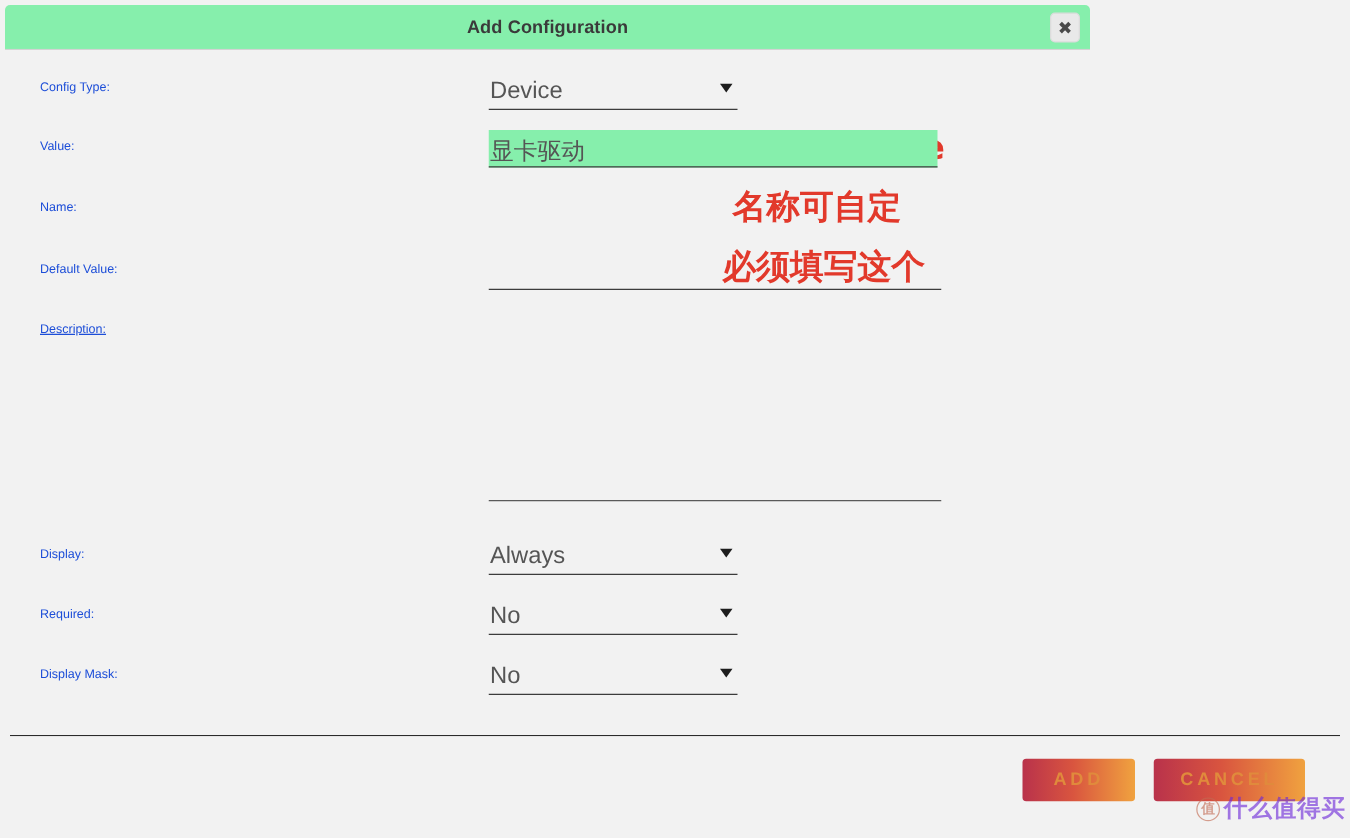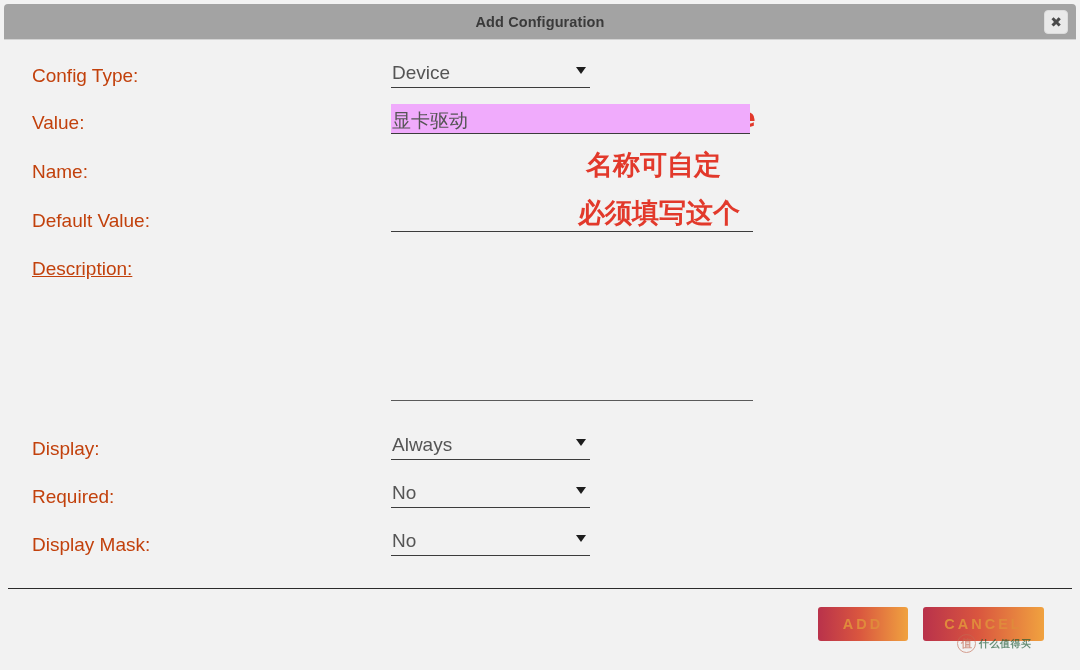--- a/index.html
+++ b/index.html
@@ -14,23 +14,23 @@
     background: #f2f2f2;
     font-family: "Liberation Sans", "DejaVu Sans", sans-serif;
     position: relative;
   }
 
   
   .titlebar {
     position: absolute;
     left: 4px;
     top: 4px;
-    width: 1072px;
+    width: 868px;
     height: 36px;
-    background: #a3a3a3;
+    background: #86efac;
     border-radius: 4px 4px 0 0;
     border-bottom: 1px solid #d3d3d3;
   }
   .titlebar-text {
     position: absolute;
     left: 0;
     top: 0;
     width: 100%;
     height: 36px;
     line-height: 36px;
@@ -62,41 +62,41 @@
     position: absolute;
     left: 0;
     top: 44px;
     width: 1080px;
     height: 544px;
   }
 
   .flabel {
     position: absolute;
     left: 32px;
-    font-size: 19px;
-    color: #c2410c;
+    font-size: 10px;
+    color: #1d4ed8;
     white-space: nowrap;
   }
 
   
   .uline {
     position: absolute;
     border-bottom: 1.6px solid #3c3c3c;
     height: 30px;
   }
   .uline .val {
     position: absolute;
     left: 1px;
     top: 4px;
     font-size: 19px;
     color: #555;
     white-space: nowrap;
   }
   .uline.autofill {
-    background: #f0abfc;
+    background: #86efac;
   }
   .caret {
     position: absolute;
     right: 4px;
     top: 9px;
     width: 0;
     height: 0;
     border-left: 5px solid transparent;
     border-right: 5px solid transparent;
     border-top: 7px solid #1d1d1d;
@@ -178,23 +178,23 @@
     border-radius: 50%;
     border: 1.6px solid #c26a52;
     color: #c26a52;
     font-size: 11px;
     line-height: 16px;
     text-align: center;
     font-weight: bold;
     margin-right: 3px;
   }
   .wm-text {
-    font-size: 10px;
-    font-weight: bold;
-    color: #14532d;
+    font-size: 19px;
+    font-weight: bold;
+    color: #6d28d9;
     letter-spacing: .5px;
     font-family: "DejaVu Sans", "Liberation Sans", sans-serif;
   }
 </style>
 </head>
 <body>
 
 <div class="titlebar">
   <div class="titlebar-text">Add Configuration</div>
   <div class="close-btn">✖</div>

